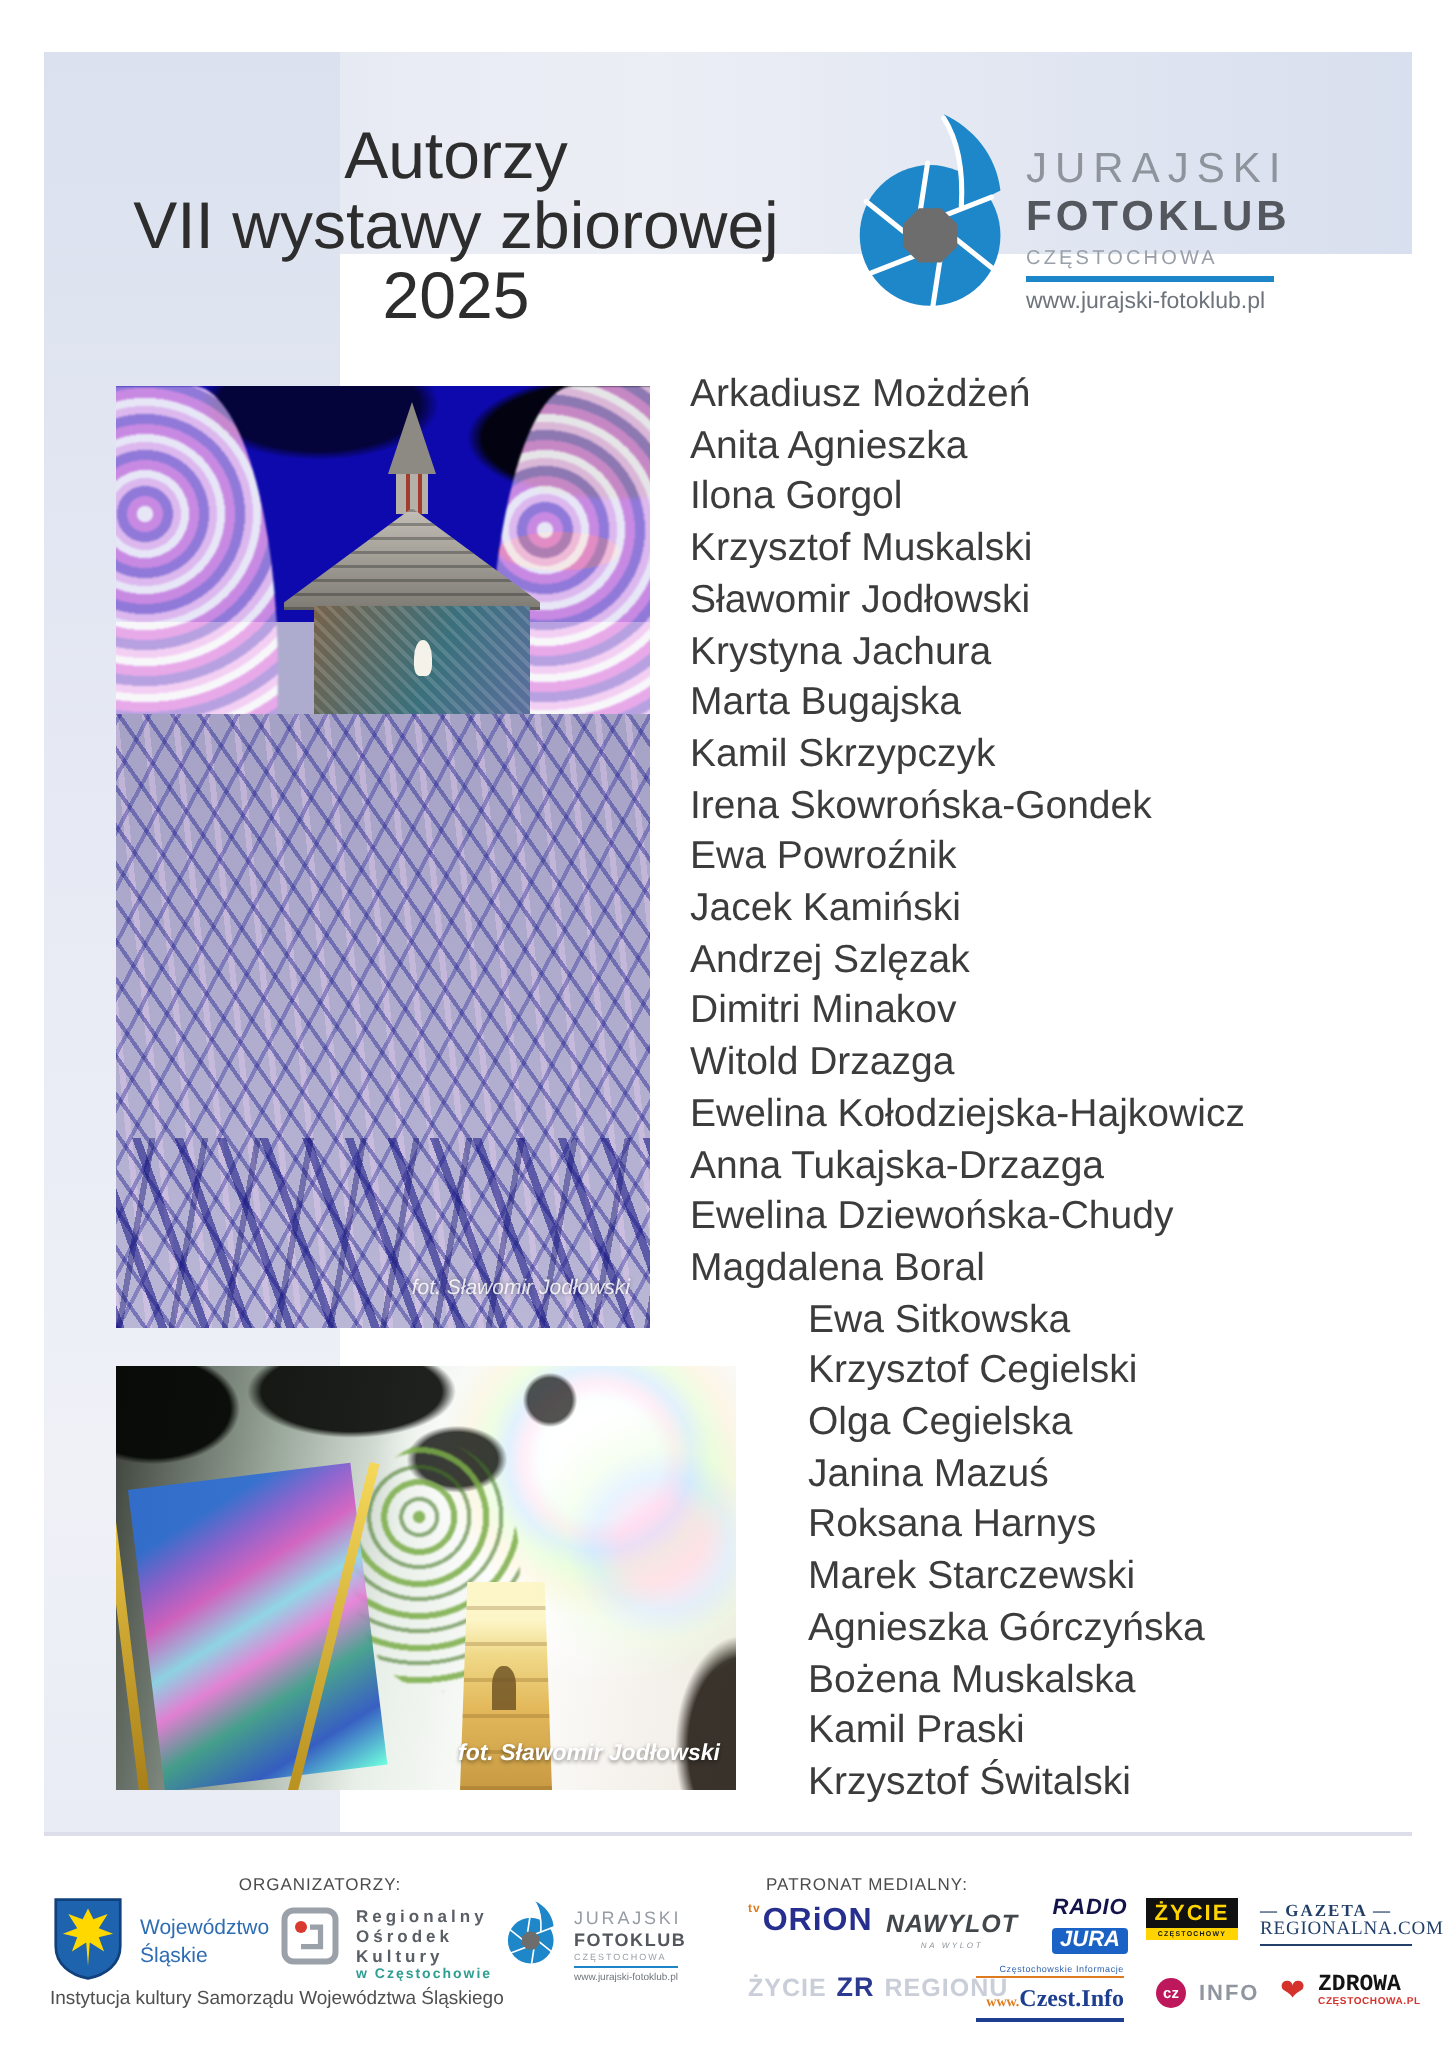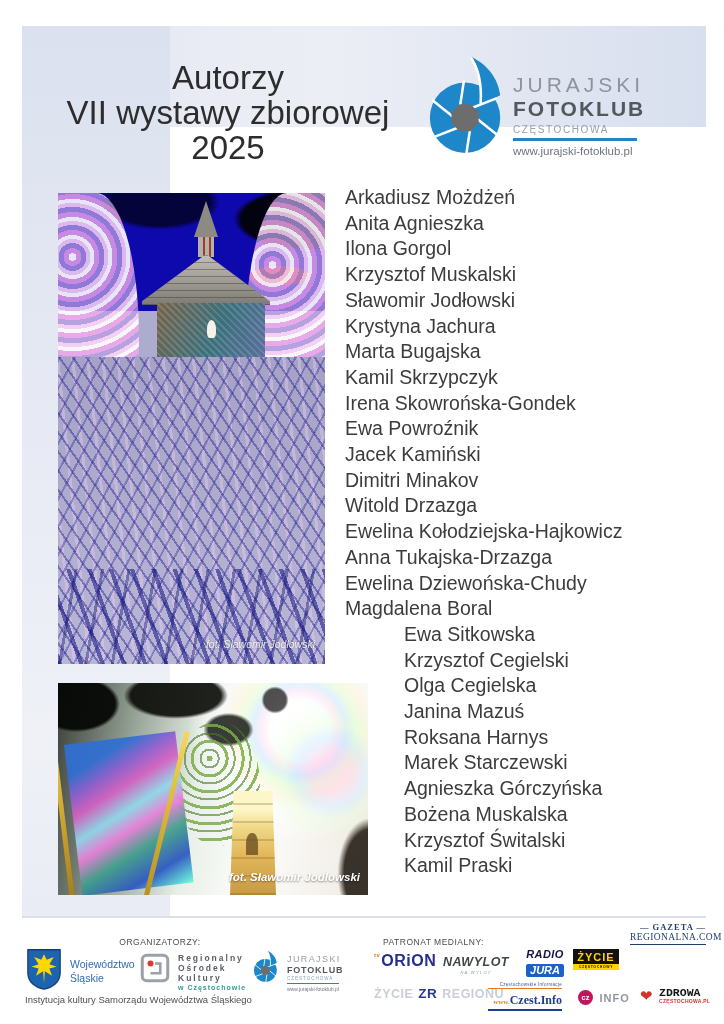--- a/index.html
+++ b/index.html
@@ -131,21 +131,21 @@
   .nawylot .n2{font-size:4px;letter-spacing:1.3px;color:#8f959c;margin-top:1px;}
   .rjura{left:525px;top:948px;text-align:center;width:40px;}
   .rjura .r1{font-size:11px;font-weight:900;font-style:italic;color:#13134a;letter-spacing:.4px;}
   .rjura .r2{display:inline-block;background:#1b62c6;color:#fff;font-size:11px;font-weight:900;
     font-style:italic;padding:0 4px 1px;border-radius:2px;margin-top:1px;}
   .zycie{left:573px;top:949px;width:46px;text-align:center;}
   .zycie .z1{background:#111;color:#ffd400;font-size:11px;font-weight:900;letter-spacing:1px;
     padding:2px 0 1px;}
   .zycie .z2{background:#ffd400;color:#1a1a1a;font-size:3.5px;font-weight:bold;letter-spacing:.6px;
     padding:1px 0;}
-  .gazeta{left:630px;top:922px;width:76px;text-align:right;font-family:"Liberation Serif",serif;color:#223f6a;}
+  .gazeta{left:630px;top:950px;width:76px;text-align:left;font-family:"Liberation Serif",serif;color:#223f6a;}
   .gazeta .g1{font-size:8.5px;font-weight:bold;letter-spacing:1px;}
   .gazeta .g2{font-size:9.5px;letter-spacing:.4px;}
   .gazeta .g3{border-top:1px solid #223f6a;margin-top:1.5px;padding-top:1px;font-size:3.5px;color:#8a8f96;letter-spacing:.5px;}
   .zr{left:374px;top:986px;font-size:12.5px;font-weight:900;letter-spacing:.5px;color:#c9ced8;}
   .zr .mid{color:#2b3990;font-size:13.5px;margin:0 1px;}
   .czest{left:488px;top:982px;width:74px;text-align:right;}
   .czest .c1{font-size:4.5px;color:#2b5fb0;letter-spacing:.3px;}
   .czest .c2{border-top:1px solid #e07a1e;border-bottom:2px solid #1e3f90;padding:1px 0;margin-top:1px;
     font-family:"Liberation Serif",serif;}
   .czest .www{font-size:7px;font-weight:bold;color:#e07a1e;}
@@ -227,36 +227,37 @@
     <div class="a">Anita Agnieszka</div>
     <div class="a">Ilona Gorgol</div>
     <div class="a">Krzysztof Muskalski</div>
     <div class="a">Sławomir Jodłowski</div>
     <div class="a">Krystyna Jachura</div>
     <div class="a">Marta Bugajska</div>
     <div class="a">Kamil Skrzypczyk</div>
     <div class="a">Irena Skowrońska-Gondek</div>
     <div class="a">Ewa Powroźnik</div>
     <div class="a">Jacek Kamiński</div>
+    <div class="a">Andrzej Szlęzak</div>
     <div class="a">Dimitri Minakov</div>
     <div class="a">Witold Drzazga</div>
     <div class="a">Ewelina Kołodziejska-Hajkowicz</div>
     <div class="a">Anna Tukajska-Drzazga</div>
     <div class="a">Ewelina Dziewońska-Chudy</div>
     <div class="a">Magdalena Boral</div>
     <div class="a ind">Ewa Sitkowska</div>
     <div class="a ind">Krzysztof Cegielski</div>
     <div class="a ind">Olga Cegielska</div>
     <div class="a ind">Janina Mazuś</div>
     <div class="a ind">Roksana Harnys</div>
     <div class="a ind">Marek Starczewski</div>
     <div class="a ind">Agnieszka Górczyńska</div>
     <div class="a ind">Bożena Muskalska</div>
+    <div class="a ind">Kamil Praski</div>
     <div class="a ind">Krzysztof Świtalski</div>
-    <div class="a ind">Kamil Praski</div>
   </div>
 
   <div class="footer-rule"></div>
 
   <div class="org-label">ORGANIZATORZY:</div>
 
   <svg class="ws-logo" width="36" height="43" viewBox="0 0 40 48">
     <path d="M2 2 H38 V28 C38 38 30 44 20 46 C10 44 2 38 2 28 Z" fill="#1e63ad" stroke="#11417c" stroke-width="1.5"></path>
     <path d="M20 7 L23 13 L31 10 L26 18 L34 21 L26 23 L29 31 L21 26 L20 39 L19 26 L11 31 L14 23 L6 21 L14 18 L9 10 L17 13 Z" fill="#ffd800"></path>
   </svg>

